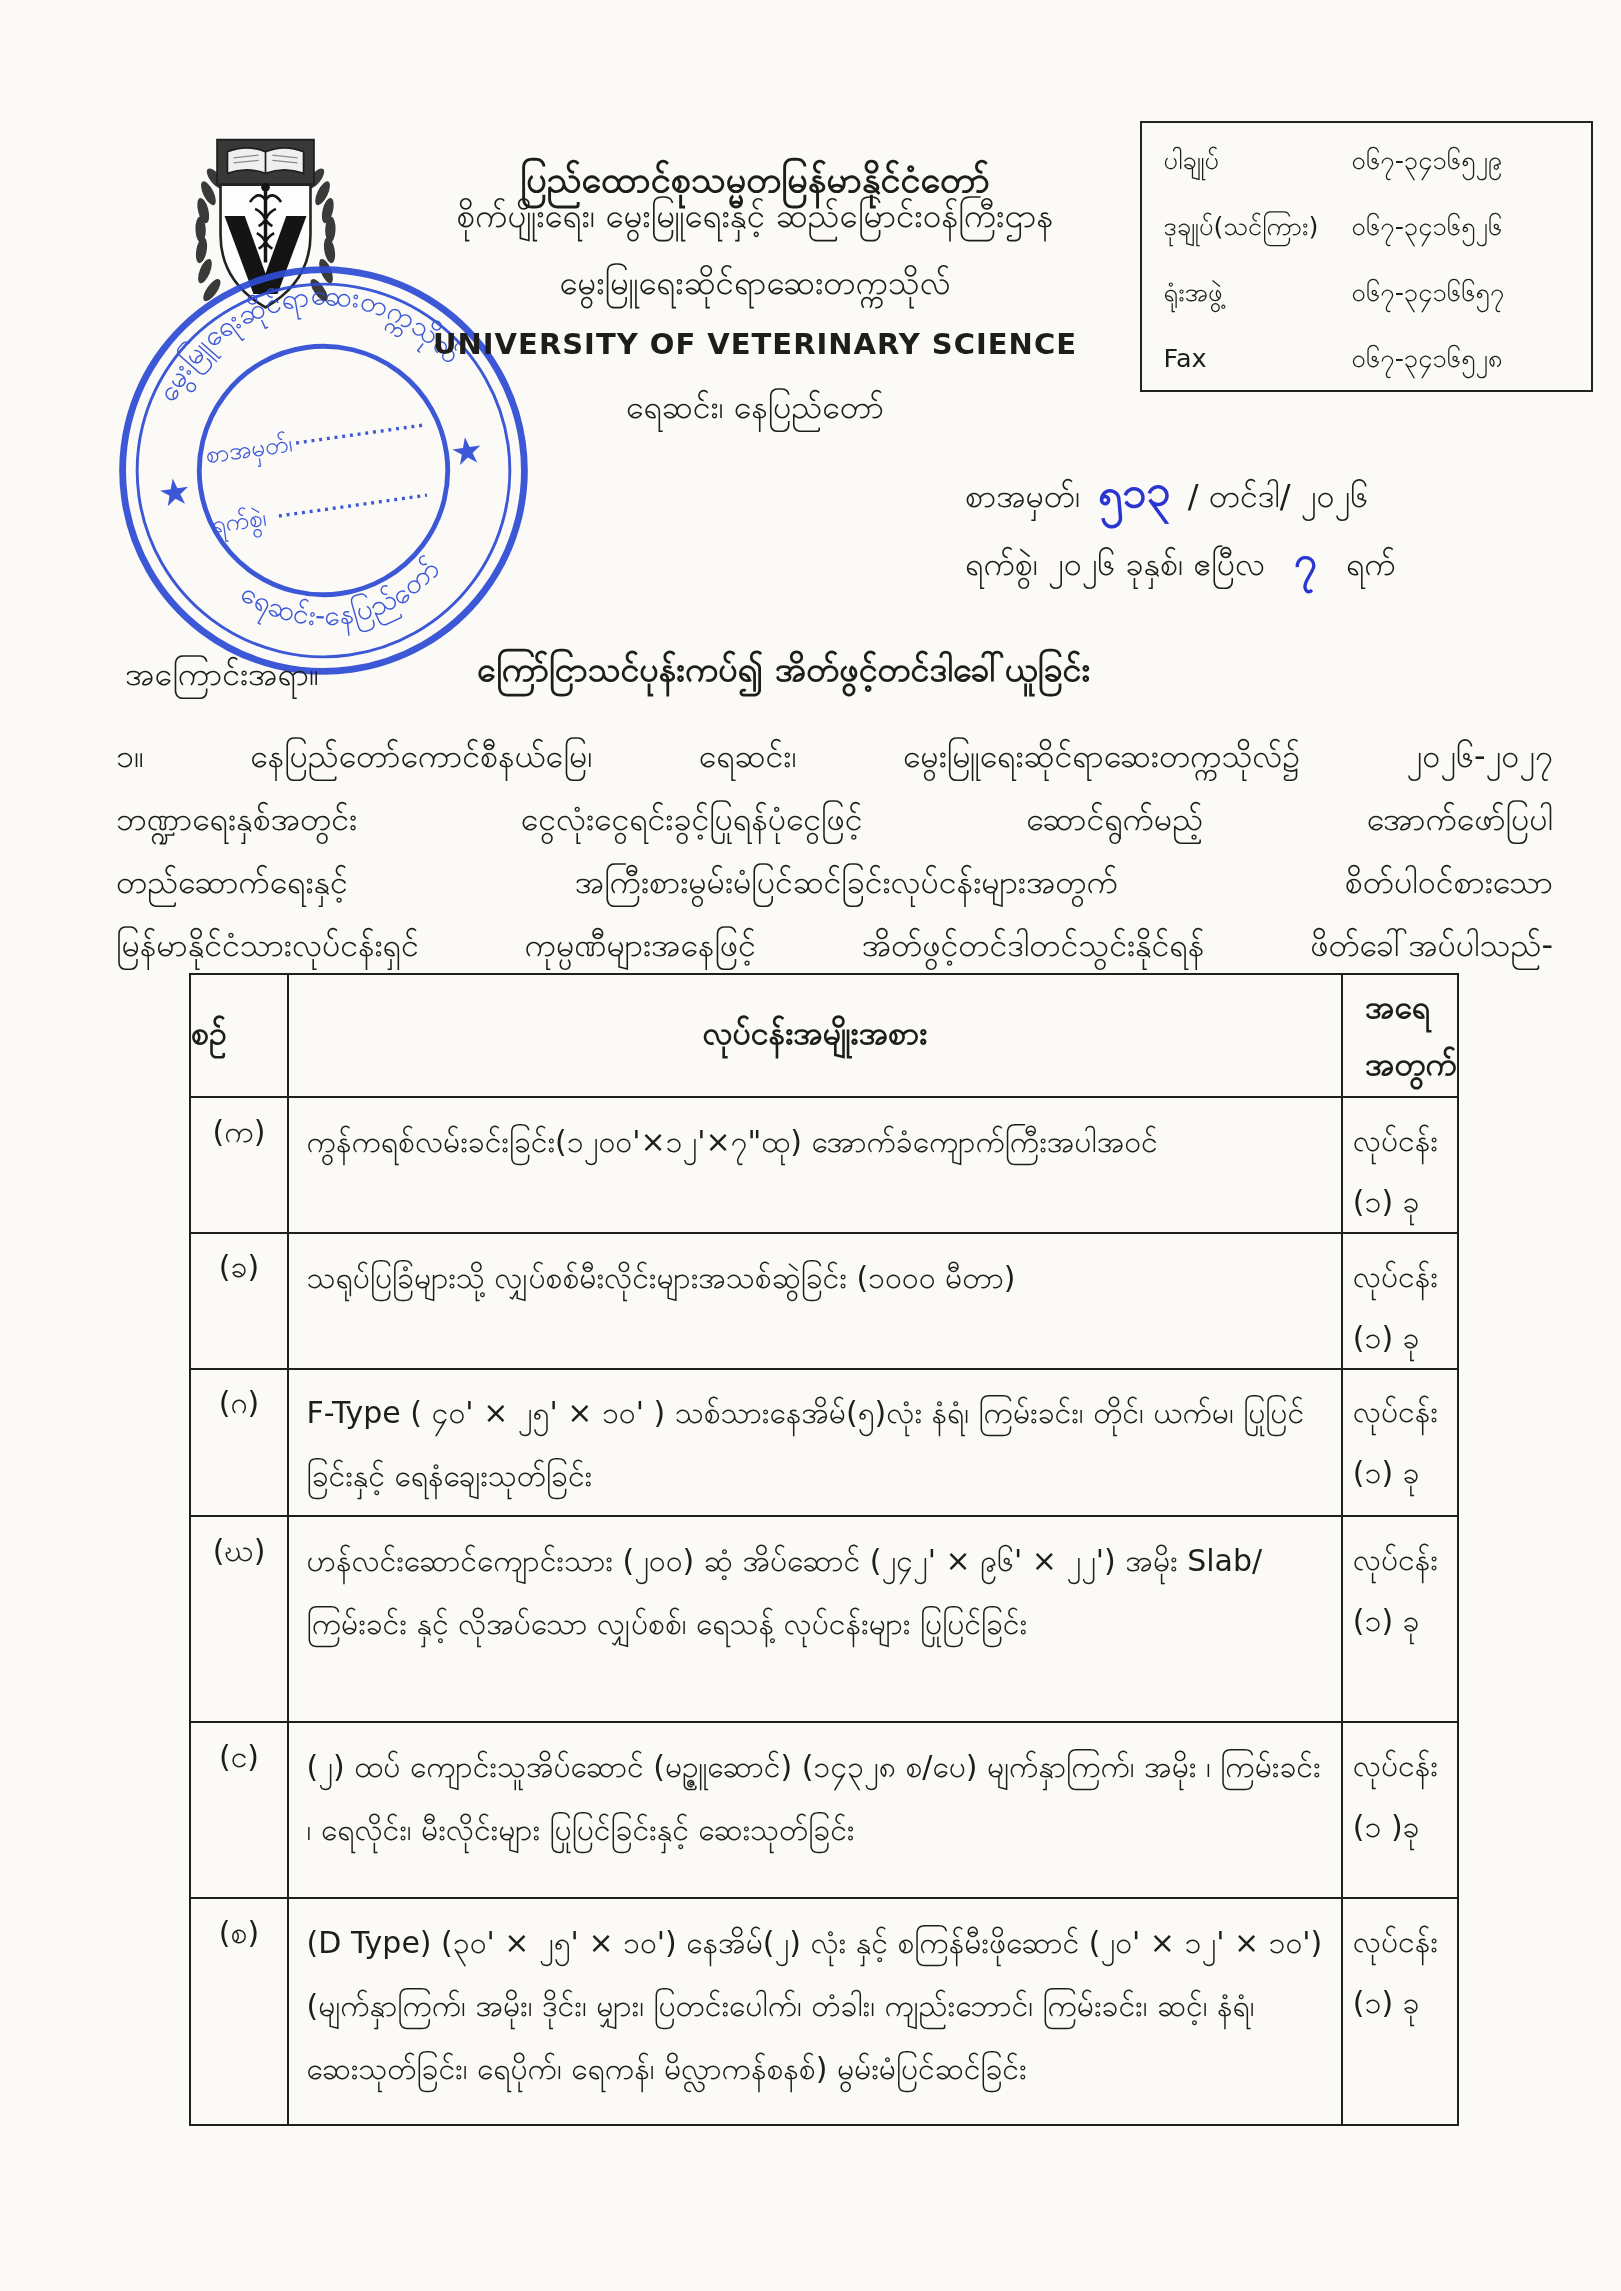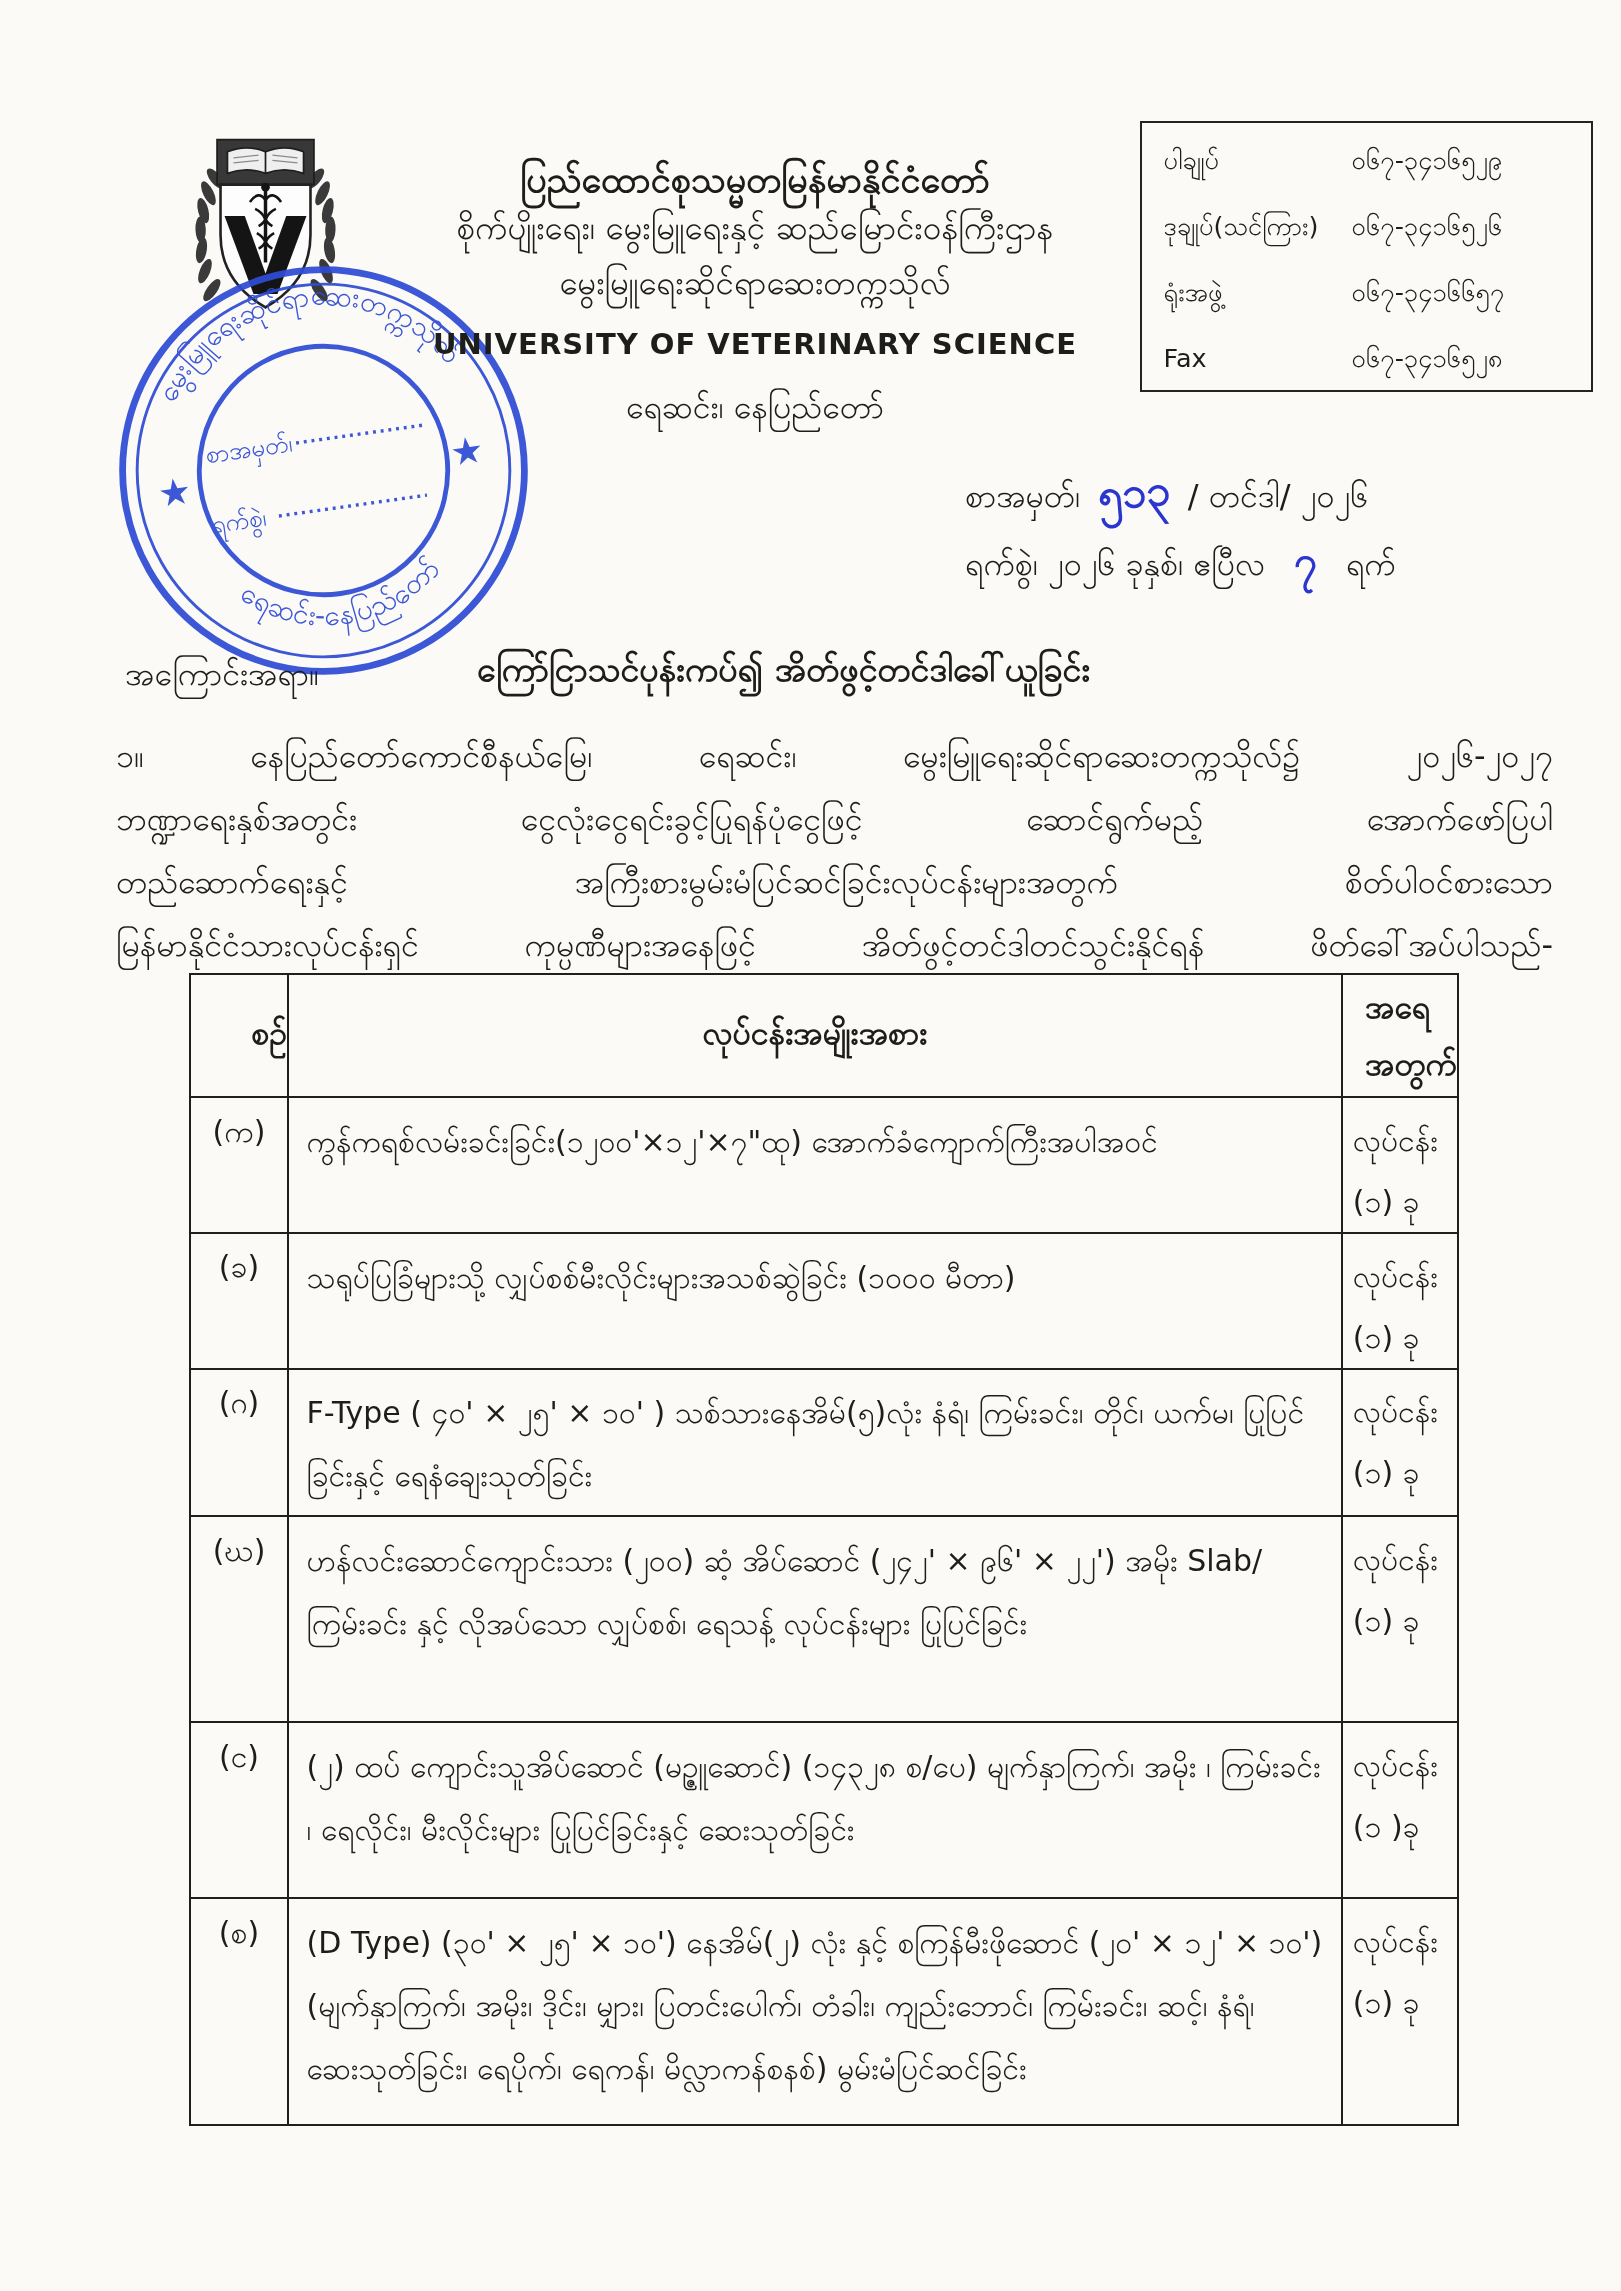--- a/index.html
+++ b/index.html
@@ -9,21 +9,21 @@
     background:#fbfaf7;
     font-family:"DejaVu Sans", sans-serif;
     color:#1d1d1b;
     overflow:hidden;
   }
   .abs { position:absolute; }
 
   
   .hline { left:363px; width:784px; text-align:center; }
   .hline1 { top:125px; font-size:36px; font-weight:bold;margin-top:31px; }
-  .hline2 { top:194px; font-size:33px;margin-top:12px; }
+  .hline2 { top:194px; font-size:33px; }
   .hline3 { top:261px; font-size:33px; }
   .hline4 { top:327px; font-size:29px; font-weight:bold; letter-spacing:1px; }
   .hline5 { top:386px; font-size:32px; }
 
   
   .contact-box {
     left:1140px; top:121px; width:453px; height:271px;
     border:2.9px solid #232323;
     padding:15.7px 19.6px 9.8px 21.6px;
     display:flex; flex-direction:column; justify-content:space-between;
@@ -59,21 +59,21 @@
   }
   .tender-table td, .tender-table th {
     border:2.9px solid #1f1f1f;
     vertical-align:top;
     background:transparent;
   }
   .col-no   { width:98px; }
   .col-desc { width:1054px; }
   .col-qty  { width:102px; }
   .tender-table th { font-size:32px; font-weight:bold; vertical-align:middle; }
-  .th-no { text-align:right;margin-top:28px; }
+  .th-no { text-align:left;margin-top:28px; }
   .th-desc { text-align:center; }
   .th-qty { text-align:left; padding-left:22px; line-height:57px; }
   .cell-no { text-align:center; padding-top:13.7px; }
   .cell-desc { padding:11.8px 15.7px 7.8px 17.6px; line-height:63px; text-align:left; }
   .cell-qty { padding:11.8px 3.9px 0 9.8px; line-height:61px; }
 
   .stamp-svg text, .emblem-svg text { font-family:"DejaVu Sans", sans-serif; }
 </style>
 </head>
 <body>

